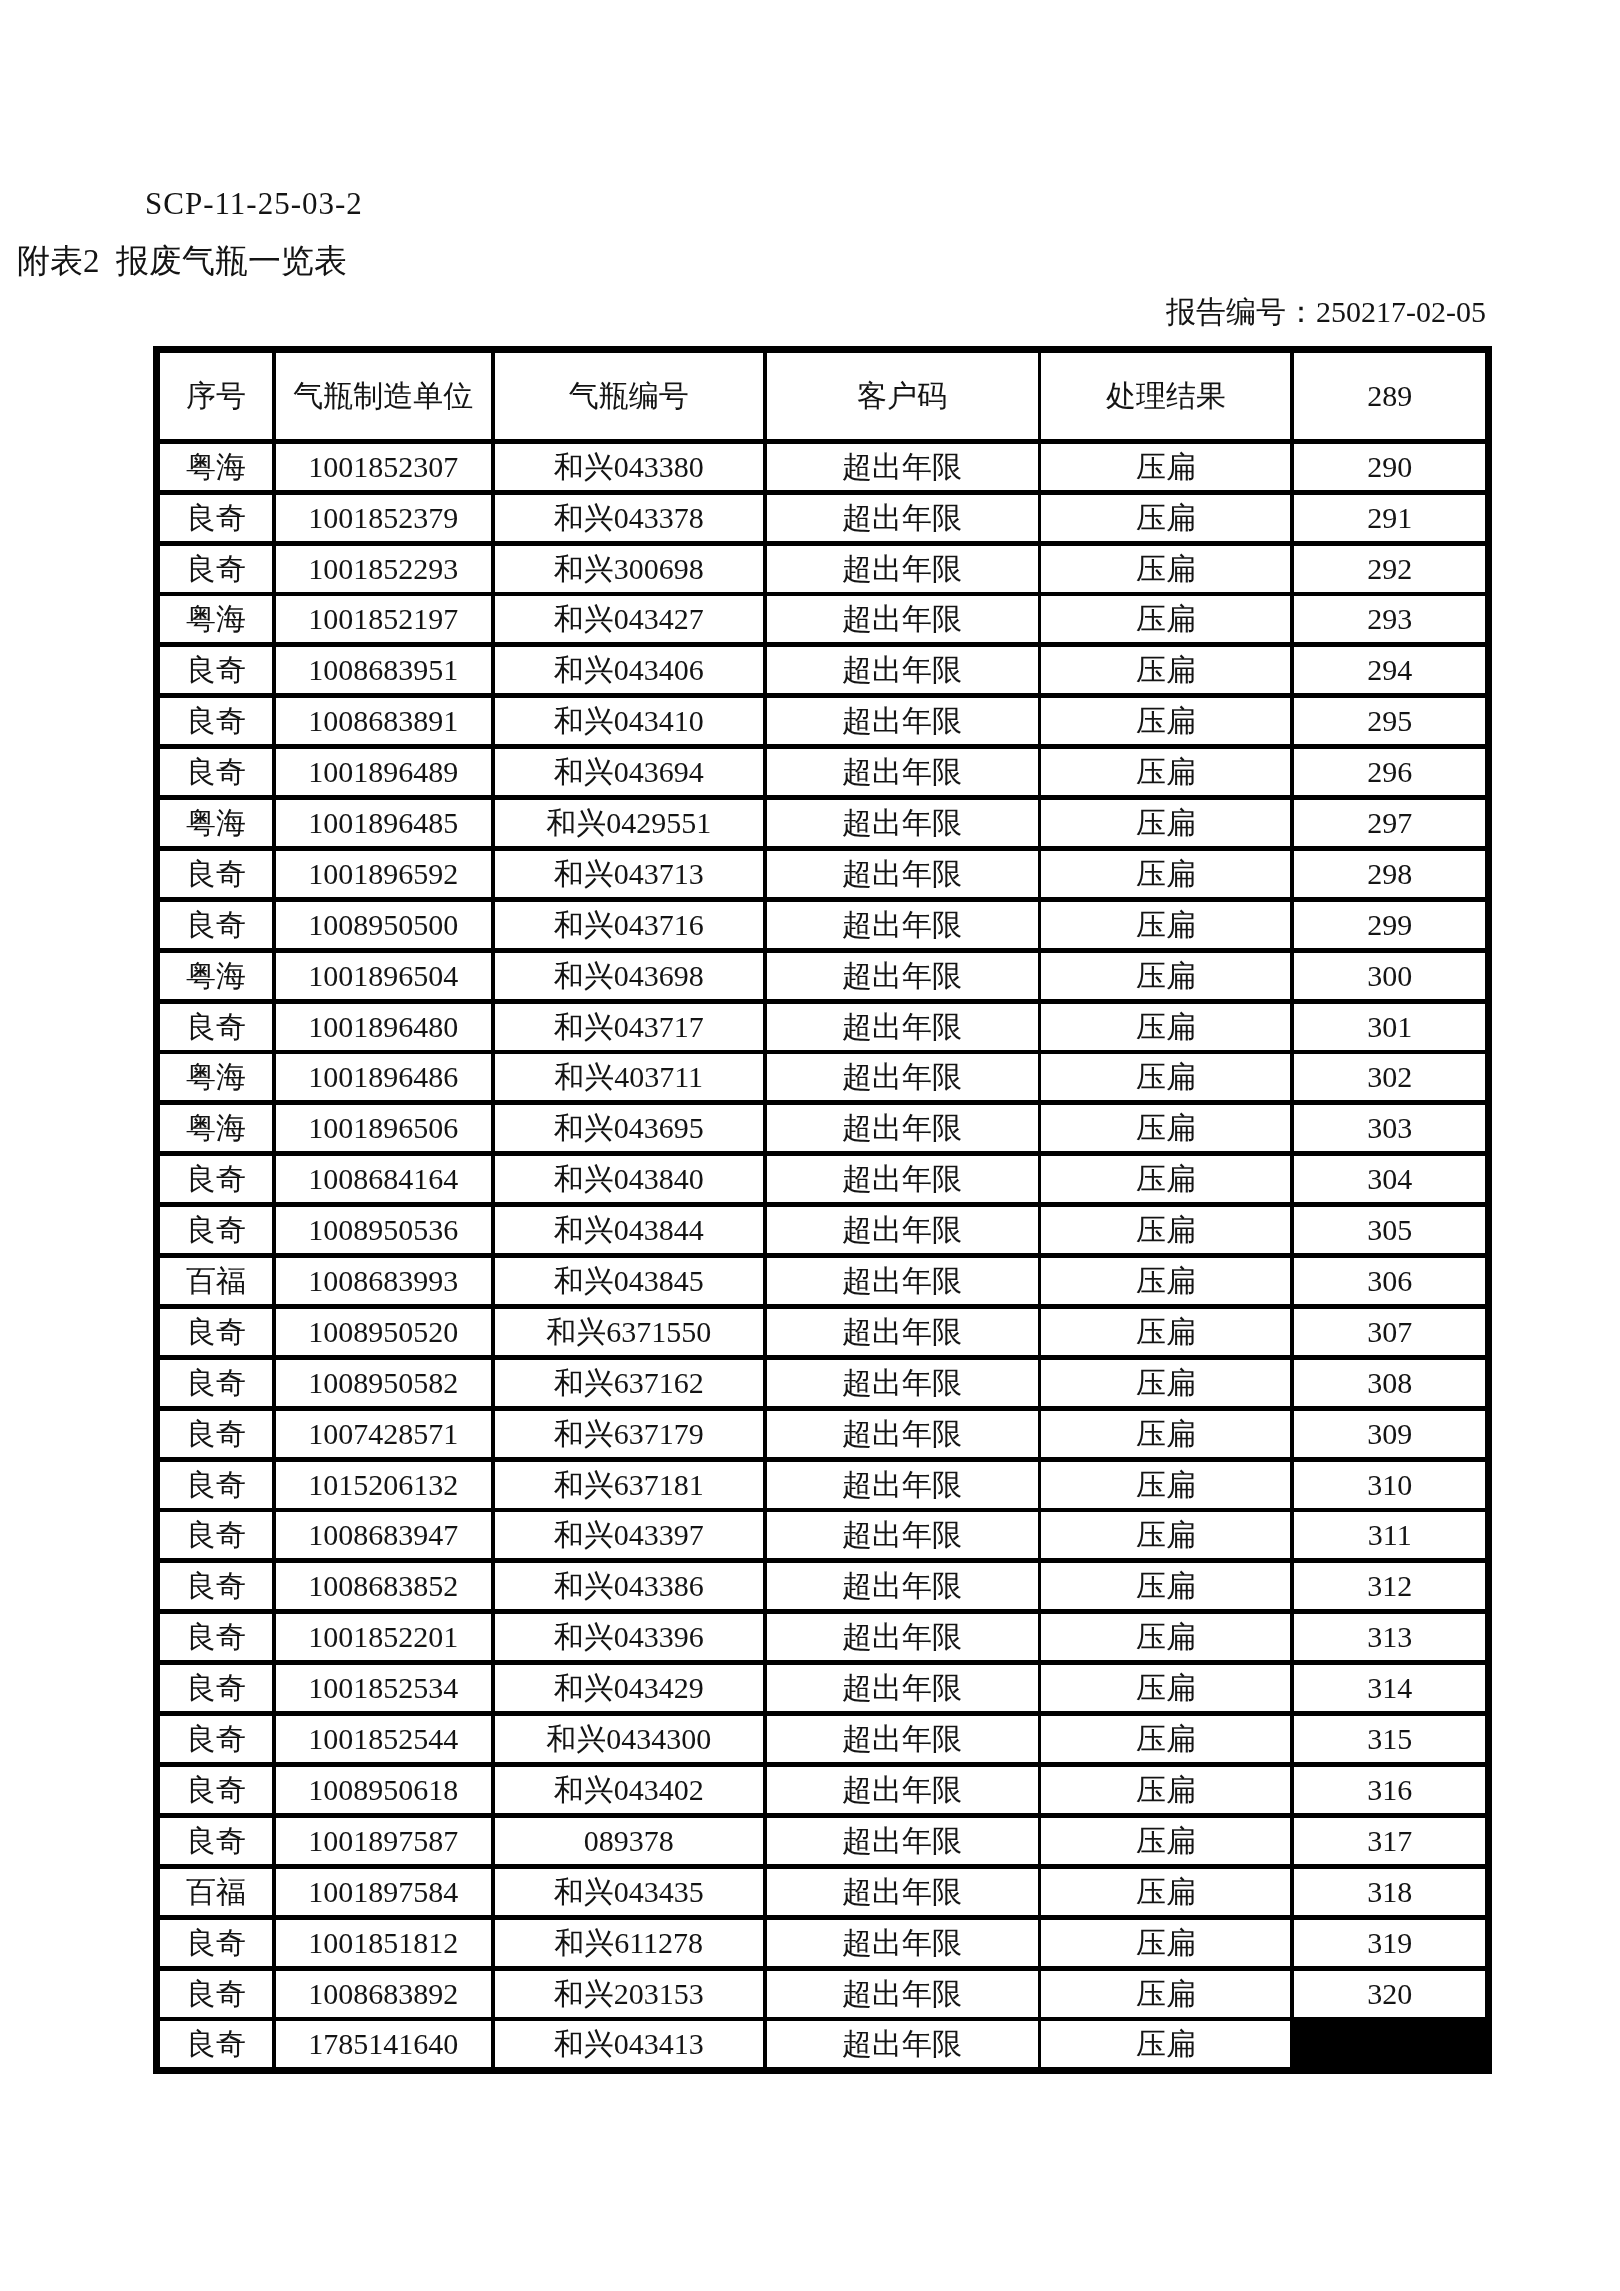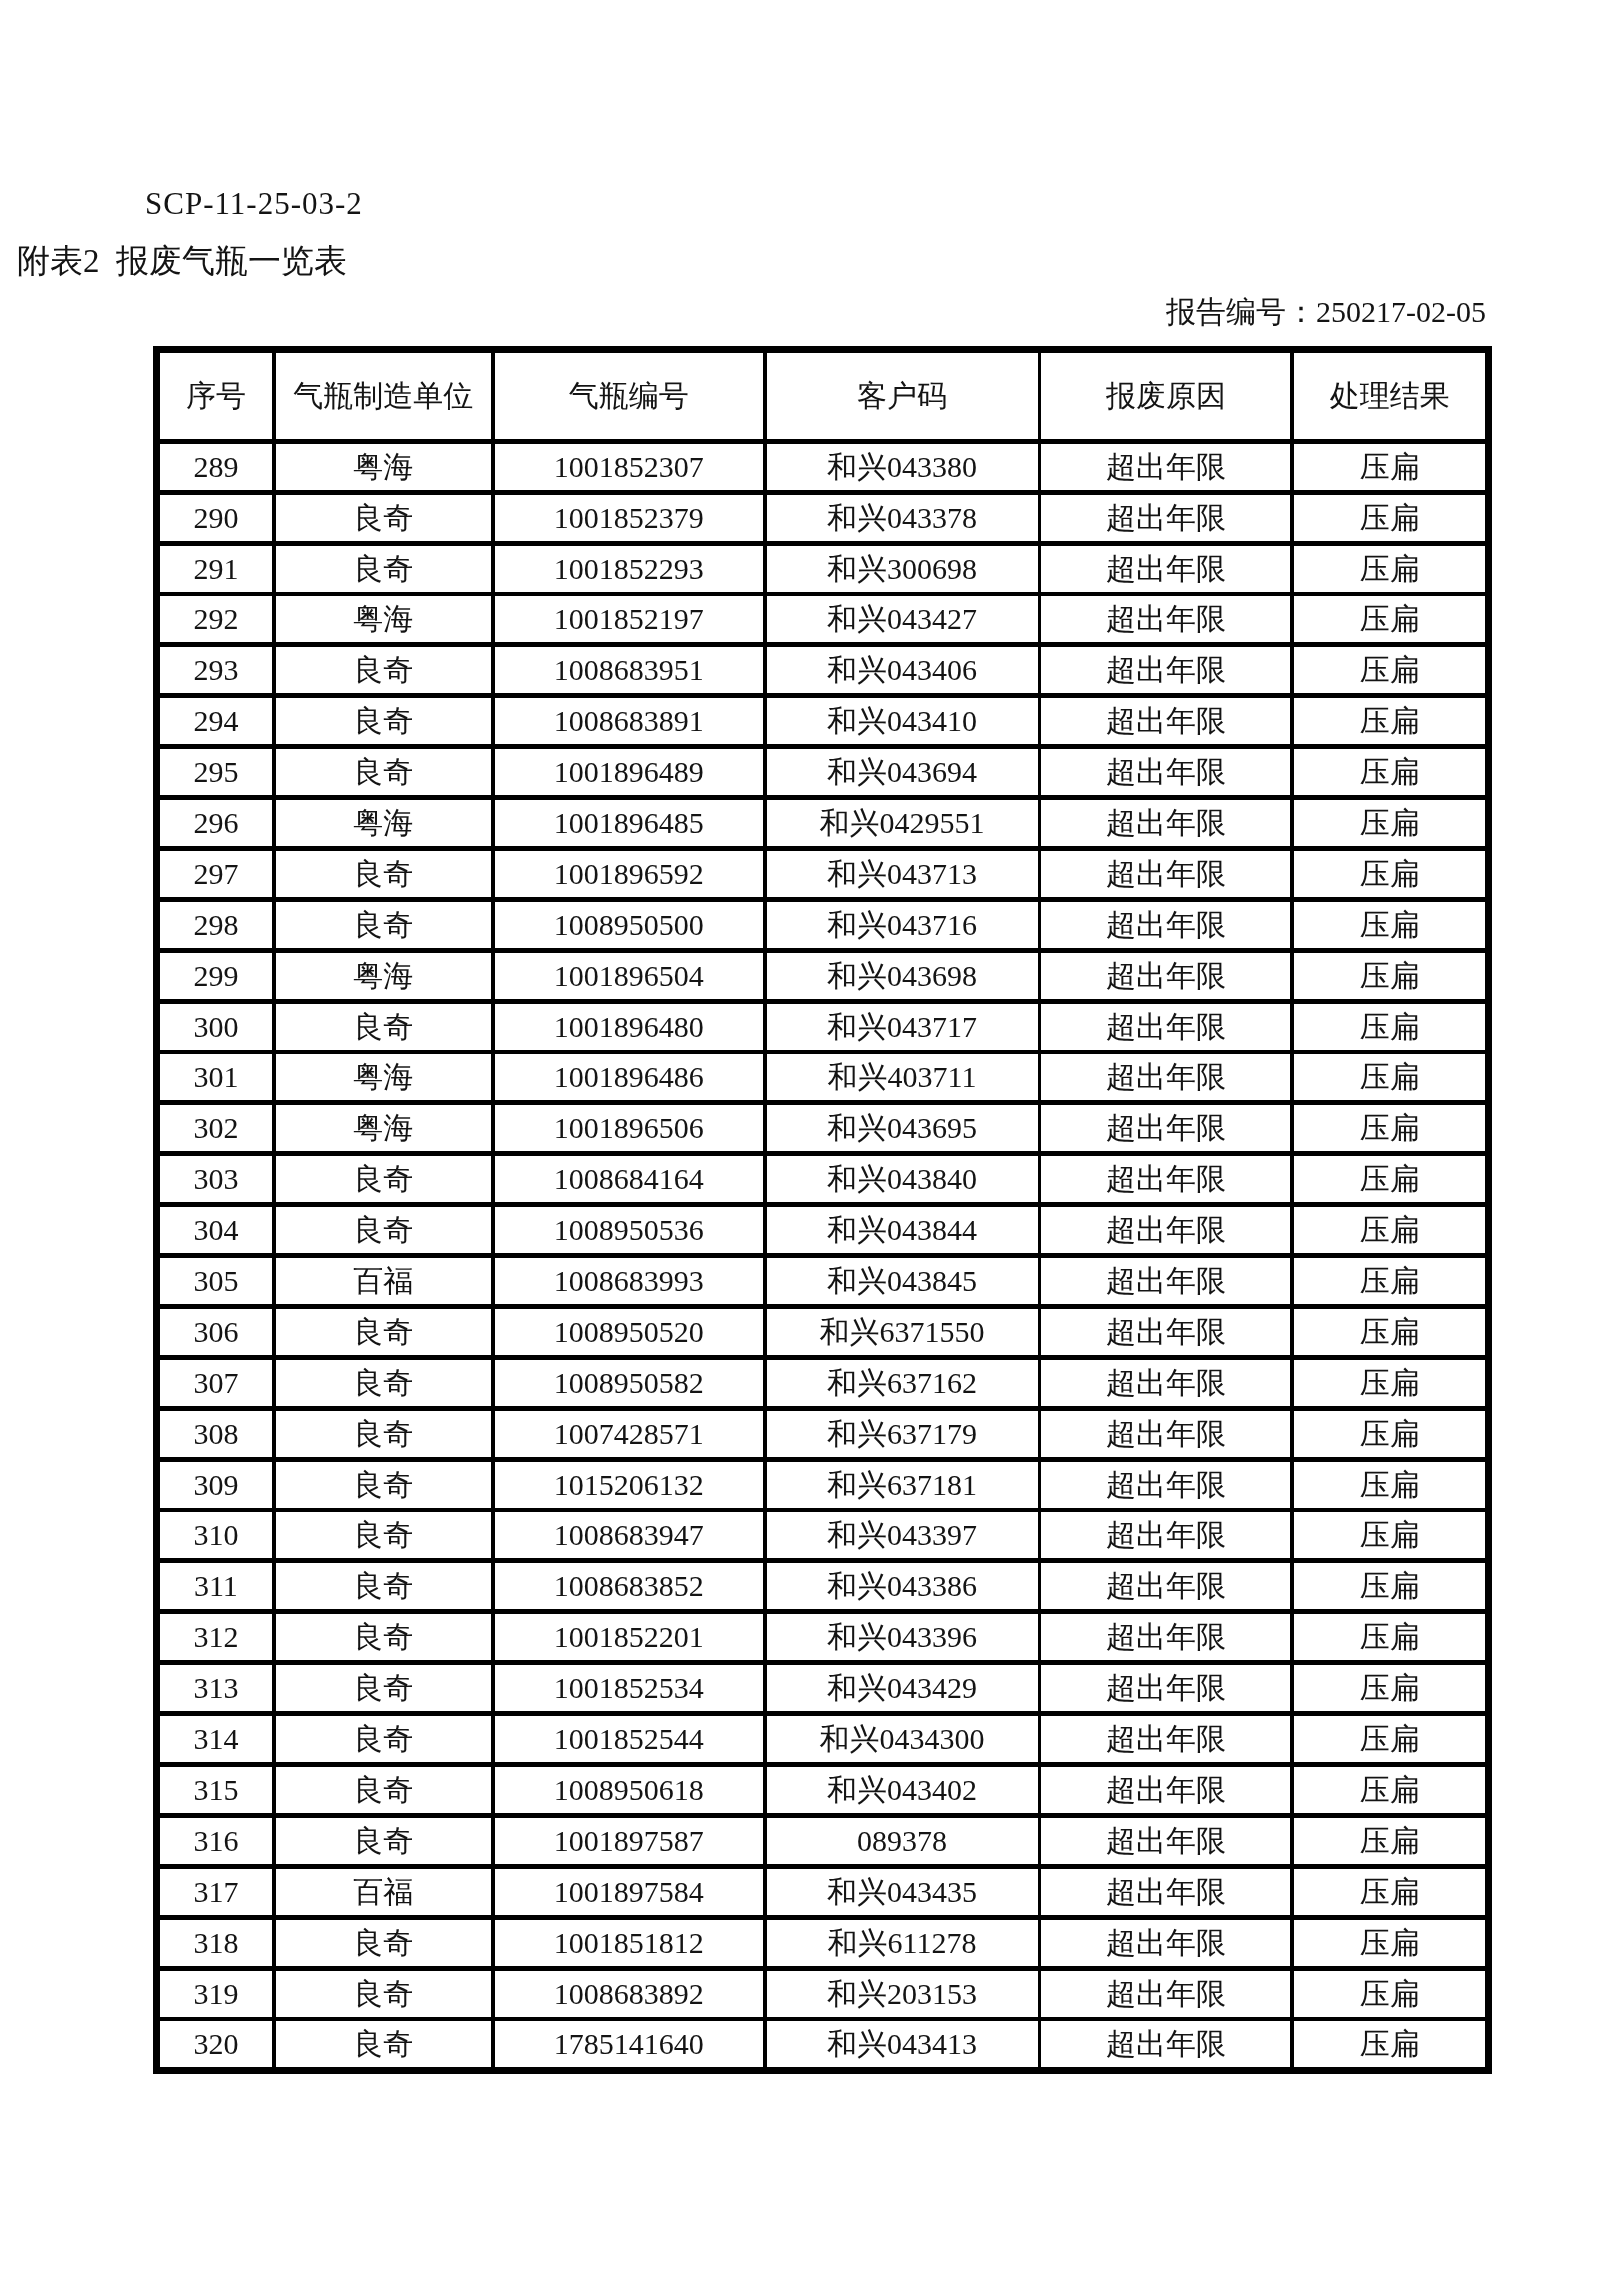--- a/index.html
+++ b/index.html
@@ -81,21 +81,20 @@
 
   <div class="title">附表2  报废气瓶一览表</div>
 
   <div class="report-no"><span>报告编号：</span><span>250217-02-05</span></div>
 
   <div class="grid-table" id="grid">
     <div class="cell th">序号</div>
     <div class="cell th">气瓶制造单位</div>
     <div class="cell th">气瓶编号</div>
     <div class="cell th">客户码</div>
-    <div class="cell th">报废原因</div>
     <div class="cell th">处理结果</div>
   <div class="cell td">289</div>
       <div class="cell td">粤海</div>
       <div class="cell td">1001852307</div>
       <div class="cell td">和兴043380</div>
       <div class="cell td">超出年限</div>
       <div class="cell td">压扁</div>
       <div class="cell td">290</div>
       <div class="cell td">良奇</div>
       <div class="cell td">1001852379</div>

